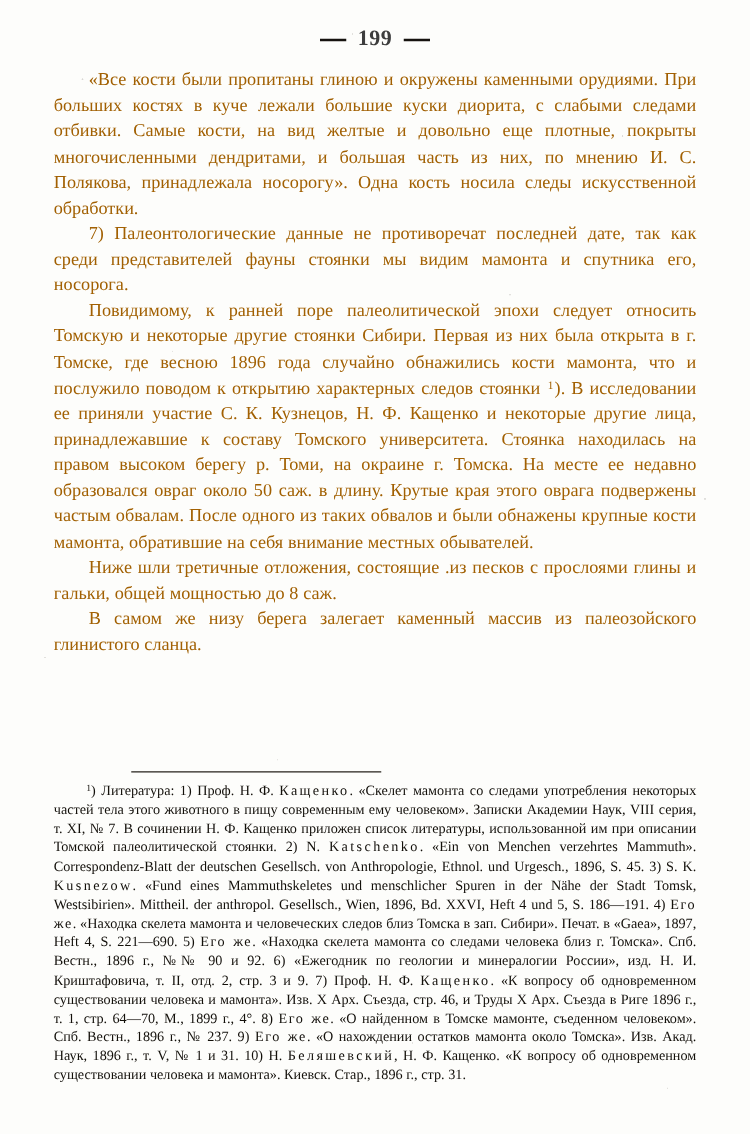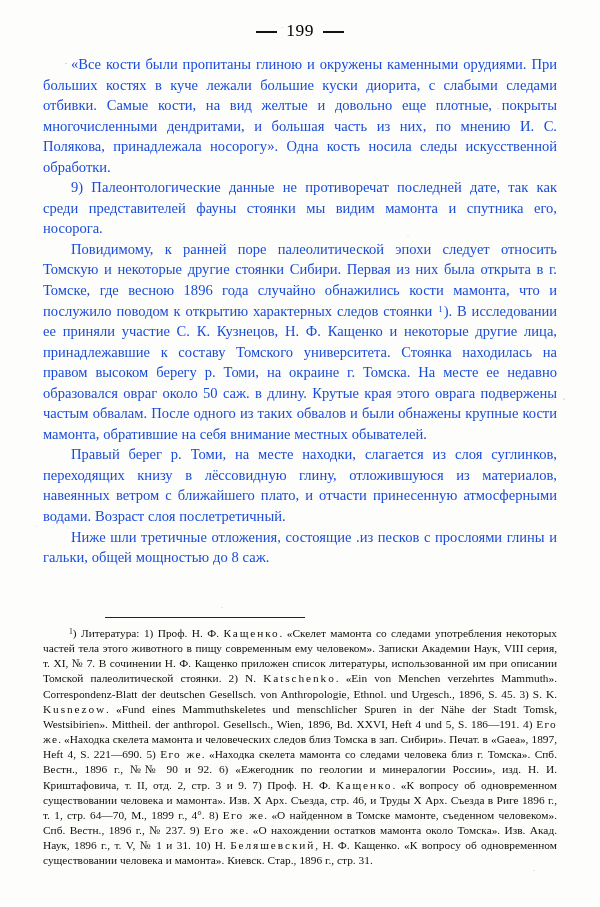--- a/index.html
+++ b/index.html
@@ -45,23 +45,23 @@
   }
 
   
   .folio {
     position: absolute;
     top: 20px;
     left: 0;
     width: 600px;
     text-align: center;
     font-size: 17.5px;
-    font-weight: 400;
+    font-weight: 700;
     letter-spacing: .5px;
-    color: #000000;
+    color: #404040;
   }
   .folio .rule-dash {
     display: inline-block;
     vertical-align: .18em;
     width: 21px;
     height: 2px;
     background: #1a1713;
   }
   .folio .num {
     display: inline-block;
@@ -75,21 +75,21 @@
     left: 43px;
     width: 514px;
   }
   .para {
     margin: 0;
     text-align: justify;
     text-align-last: left;
     font-size: 14.55px;
     line-height: 20.55px;
     text-indent: 28px;
-    color: #1d4ed8;
+    color: #a16207;
     word-spacing: .2px;
     -webkit-font-smoothing: none;
   }
   .para sup {
     font-size: .62em;
     vertical-align: .42em;
     line-height: 0;
     padding: 0 1px;
   }
 
@@ -147,28 +147,28 @@
   <div class="folio">
     <span class="rule-dash"></span><span class="num">199</span><span class="rule-dash"></span>
   </div>
 
   <div class="body-block">
 
     <p class="para">«Все кости были пропитаны глиною и окружены каменными орудиями. При больших костях в куче лежали большие куски диорита, с слабыми следами отбивки. Самые кости, на вид желтые и довольно еще плотные, покрыты многочисленными дендритами, и большая часть из них, по мнению И. С. Полякова, принадлежала носорогу». Одна кость носила следы искусственной обработки.</p>
 
 
 
-    <p class="para">9) Палеонтологические данные не противоречат последней дате, так как среди представителей фауны стоянки мы видим мамонта и спутника его, носорога.</p>
+    <p class="para">7) Палеонтологические данные не противоречат последней дате, так как среди представителей фауны стоянки мы видим мамонта и спутника его, носорога.</p>
 
     <p class="para"><span>Повидимому, к ранней поре палеолитической эпохи следует относить Томскую и некоторые другие стоянки Сибири. Первая из них была открыта в г. Томске, где весною 1896 года случайно обнажились кости мамонта, что и послужило поводом к открытию характерных следов стоянки </span><sup>1</sup><span>). В исследовании ее приняли участие С. К. Кузнецов, Н. Ф. Кащенко и некоторые другие лица, принадлежавшие к составу Томского университета. Стоянка находилась на правом высоком берегу р. Томи, на окраине г. Томска. На месте ее недавно образовался овраг около 50 саж. в длину. Крутые края этого оврага подвержены частым обвалам. После одного из таких обвалов и были обнажены крупные кости мамонта, обратившие на себя внимание местных обывателей.</span></p>
 
-    <p class="para">Правый берег р. Томи, на месте находки, слагается из слоя суглинков, переходящих книзу в лёссовидную глину, отложившуюся из материалов, навеянных ветром с ближайшего плато, и отчасти принесенную атмосферными водами. Возраст слоя послетретичный.</p>
 
     <p class="para">Ниже шли третичные отложения, состоящие .из песков с прослоями глины и гальки, общей мощностью до 8 саж.</p>
 
+    <p class="para">В самом же низу берега залегает каменный массив из палеозойского глинистого сланца.</p>
 
   </div>
 
   <div class="fn-rule"></div>
 
   <div class="footnote">
     <p><sup>1</sup><span>) Литература: 1) Проф. Н. Ф. </span><span class="sp">Кащенко</span><span>. «Скелет мамонта со следами употребления некоторых частей тела этого животного в пищу современным ему человеком». Записки Академии Наук, VIII серия, т. XI, № 7. В сочинении Н. Ф. Кащенко приложен список литературы, использованной им при описании Томской палеолитической стоянки. 2) N. </span><span class="sp">Katschenko</span><span>. «Ein von Menchen verzehrtes Mammuth». Correspondenz-Blatt der deutschen Gesellsch. von Anthropologie, Ethnol. und Urgesch., 1896, S. 45. 3) S. K. </span><span class="sp">Kusnezow</span><span>. «Fund eines Mammuthskeletes und menschlicher Spuren in der Nähe der Stadt Tomsk, Westsibirien». Mittheil. der anthropol. Gesellsch., Wien, 1896, Bd. XXVI, Heft 4 und 5, S. 186—191. 4) </span><span class="sp-lite">Его же</span><span>. «Находка скелета мамонта и человеческих следов близ Томска в зап. Сибири». Печат. в «Gaea», 1897, Heft 4, S. 221—690. 5) </span><span class="sp-lite">Его же</span><span>. «Находка скелета мамонта со следами человека близ г. Томска». Спб. Вестн., 1896 г., №№ 90 и 92. 6) «Ежегодник по геологии и минералогии России», изд. Н. И. Криштафовича, т. II, отд. 2, стр. 3 и 9. 7) Проф. Н. Ф. </span><span class="sp">Кащенко</span><span>. «К вопросу об одновременном существовании человека и мамонта». Изв. X Арх. Съезда, стр. 46, и Труды X Арх. Съезда в Риге 1896 г., т. 1, стр. 64—70, М., 1899 г., 4°. 8) </span><span class="sp-lite">Его же</span><span>. «О найденном в Томске мамонте, съеденном человеком». Спб. Вестн., 1896 г., № 237. 9) </span><span class="sp-lite">Его же</span><span>. «О нахождении остатков мамонта около Томска». Изв. Акад. Наук, 1896 г., т. V, № 1 и 31. 10) Н. </span><span class="sp">Беляшевский</span><span>, Н. Ф. Кащенко. «К вопросу об одновременном существовании человека и мамонта». Киевск. Стар., 1896 г., стр. 31.</span></p>
   </div>
 
 </div>

